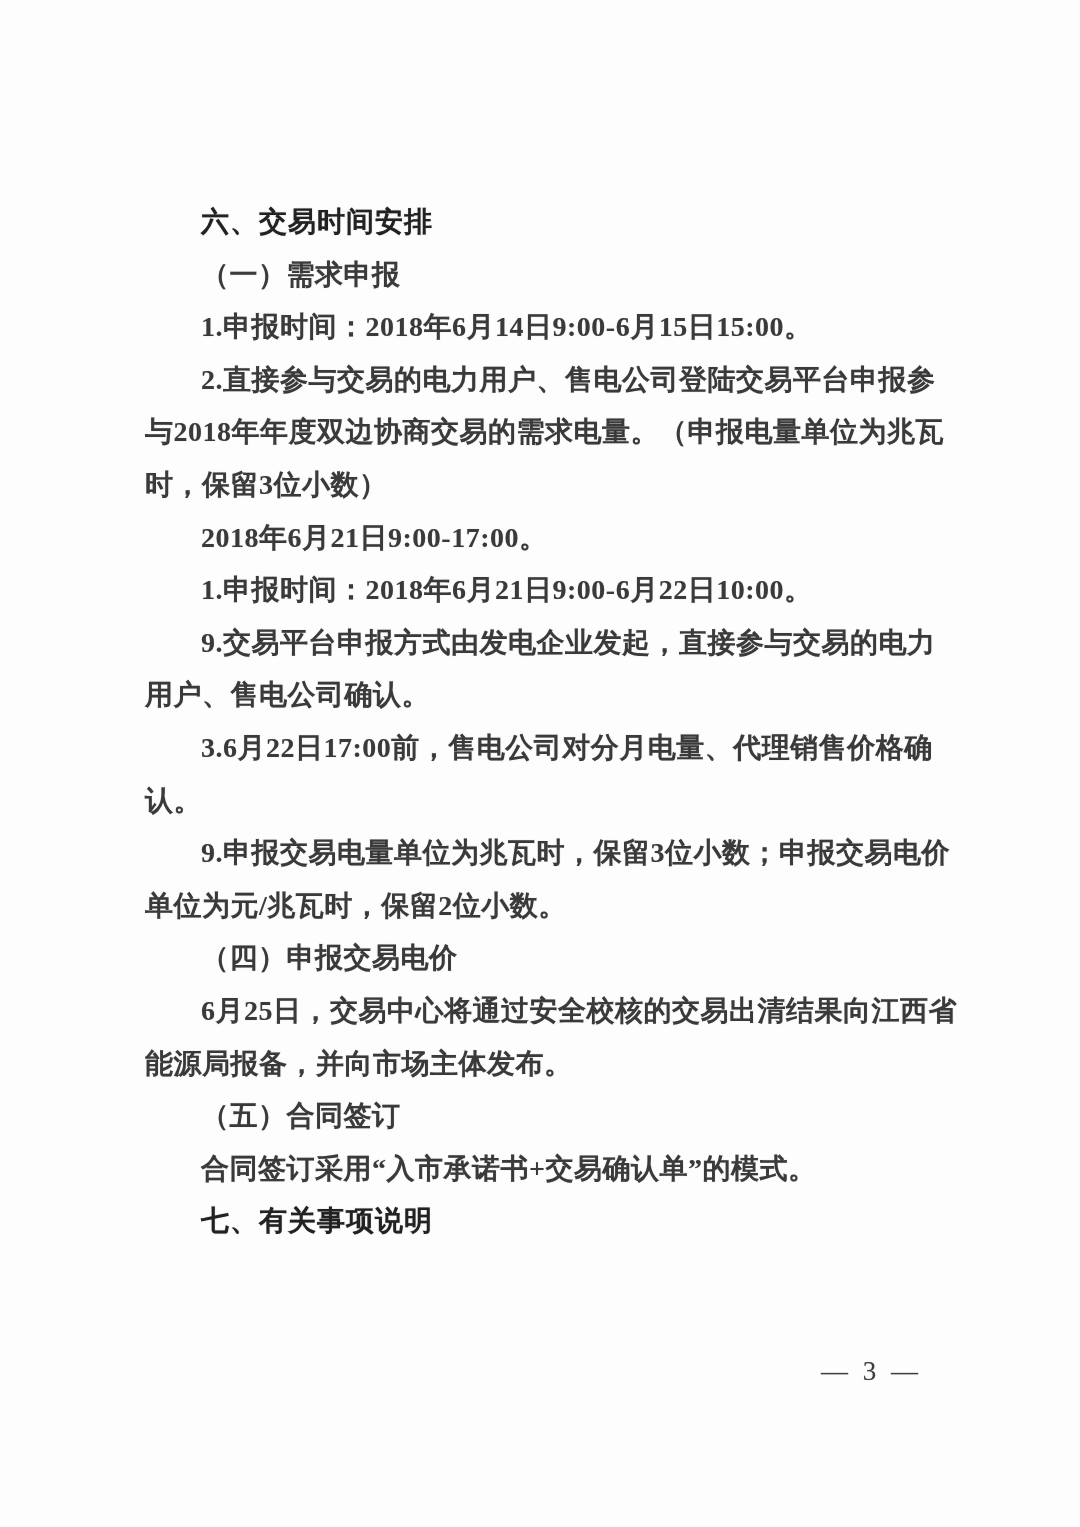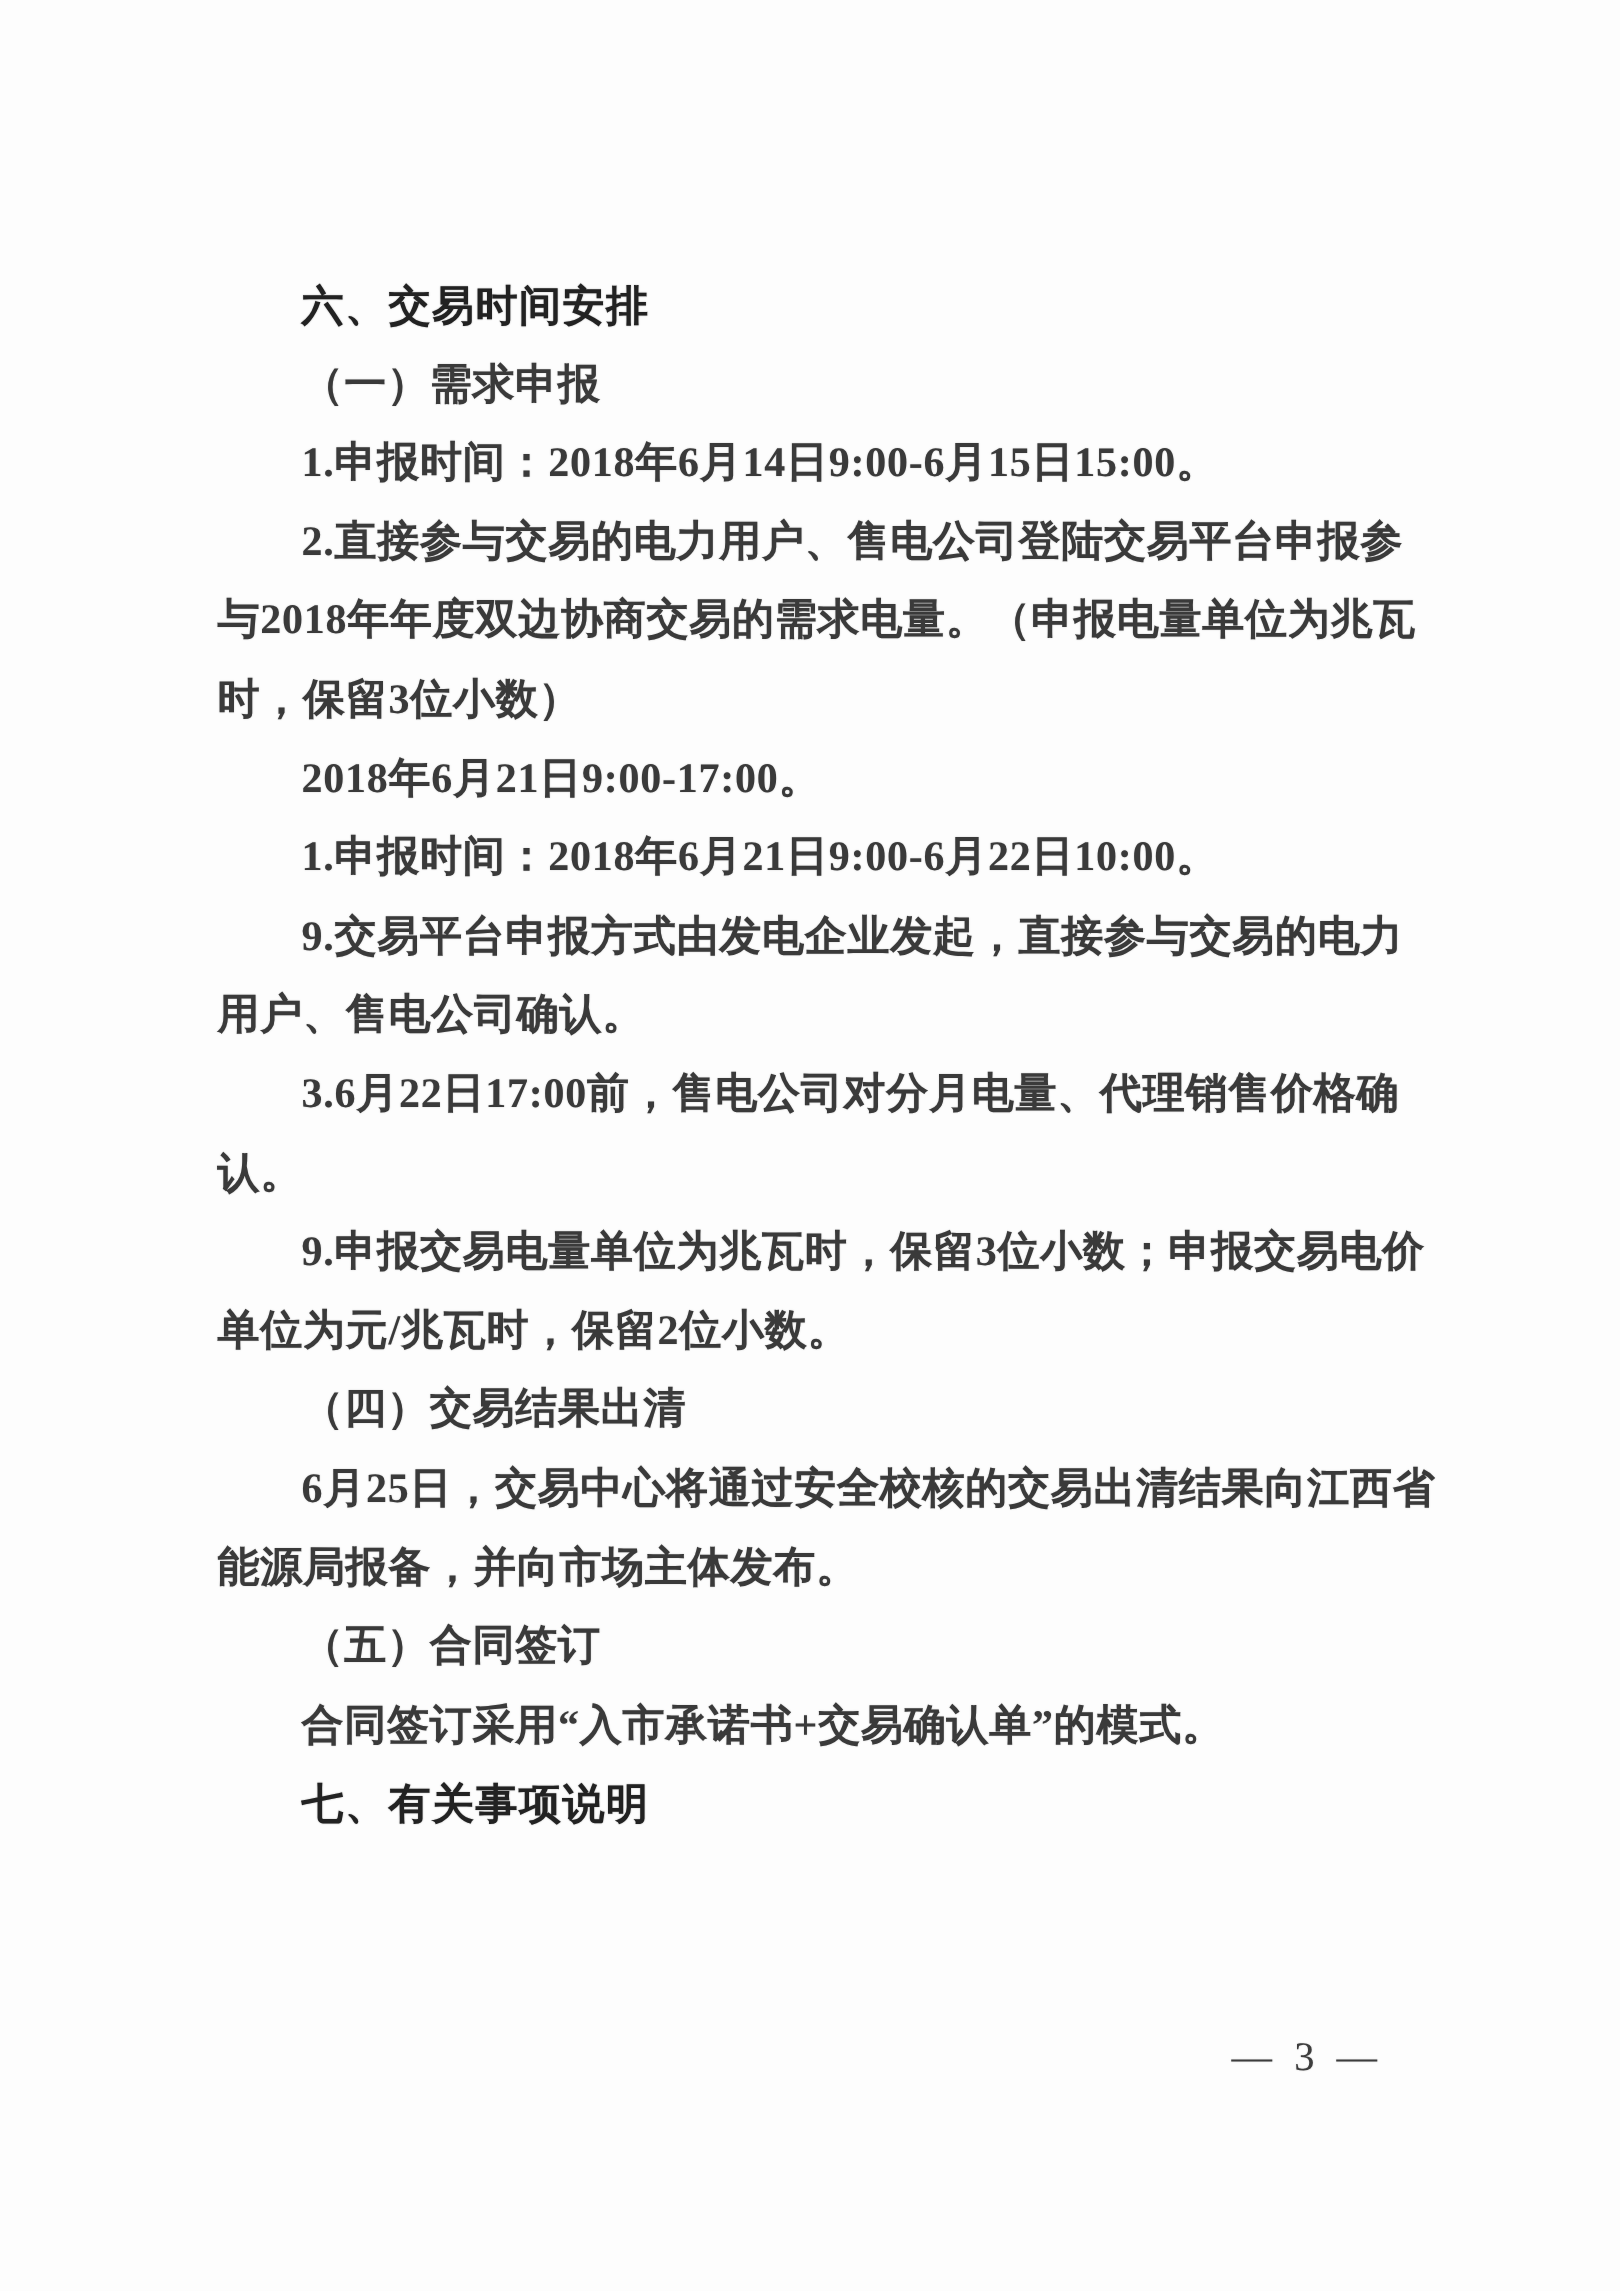--- a/index.html
+++ b/index.html
@@ -14,21 +14,21 @@
     overflow: hidden;
   }
   .page {
     position: absolute;
     inset: 0;
     background: #fdfdfd;
   }
   .text-block {
     position: absolute;
     left: 145px;
-    top: 178px;
+    top: 196px;
     width: 818px;
     font-family: "Liberation Serif", "DejaVu Serif", serif;
     font-size: 28px;
     line-height: 52.6px;
     color: #3a3a3a;
     text-shadow: 0 0 1px rgba(70,70,70,0.35);
   }
   .text-block p {
     margin: 0;
     text-indent: 2em;
@@ -66,21 +66,21 @@
 与2018年年度双边协商交易的需求电量。（申报电量单位为兆瓦
 时，保留3位小数）</p>
     <p>2018年6月21日9:00-17:00。</p>
     <p>1.申报时间：2018年6月21日9:00-6月22日10:00。</p>
     <p>9.交易平台申报方式由发电企业发起，直接参与交易的电力
 用户、售电公司确认。</p>
     <p>3.6月22日17:00前，售电公司对分月电量、代理销售价格确
 认。</p>
     <p>9.申报交易电量单位为兆瓦时，保留3位小数；申报交易电价
 单位为元/兆瓦时，保留2位小数。</p>
-    <p>（四）交易结果出清</p>
+    <p>（四）申报交易电价</p>
     <p>6月25日，交易中心将通过安全校核的交易出清结果向江西省
 能源局报备，并向市场主体发布。</p>
     <p>（五）合同签订</p>
     <p>合同签订采用“入市承诺书+交易确认单”的模式。</p>
     <p class="heading">七、有关事项说明</p>
   </div>
 
   <div class="page-number">— 3 —</div>
 </div>
 

